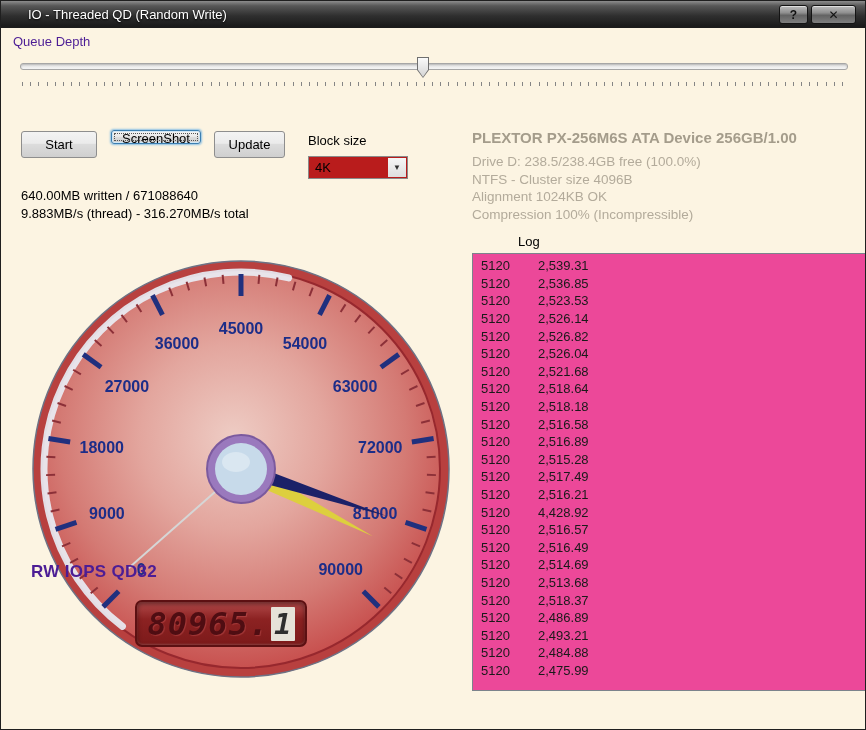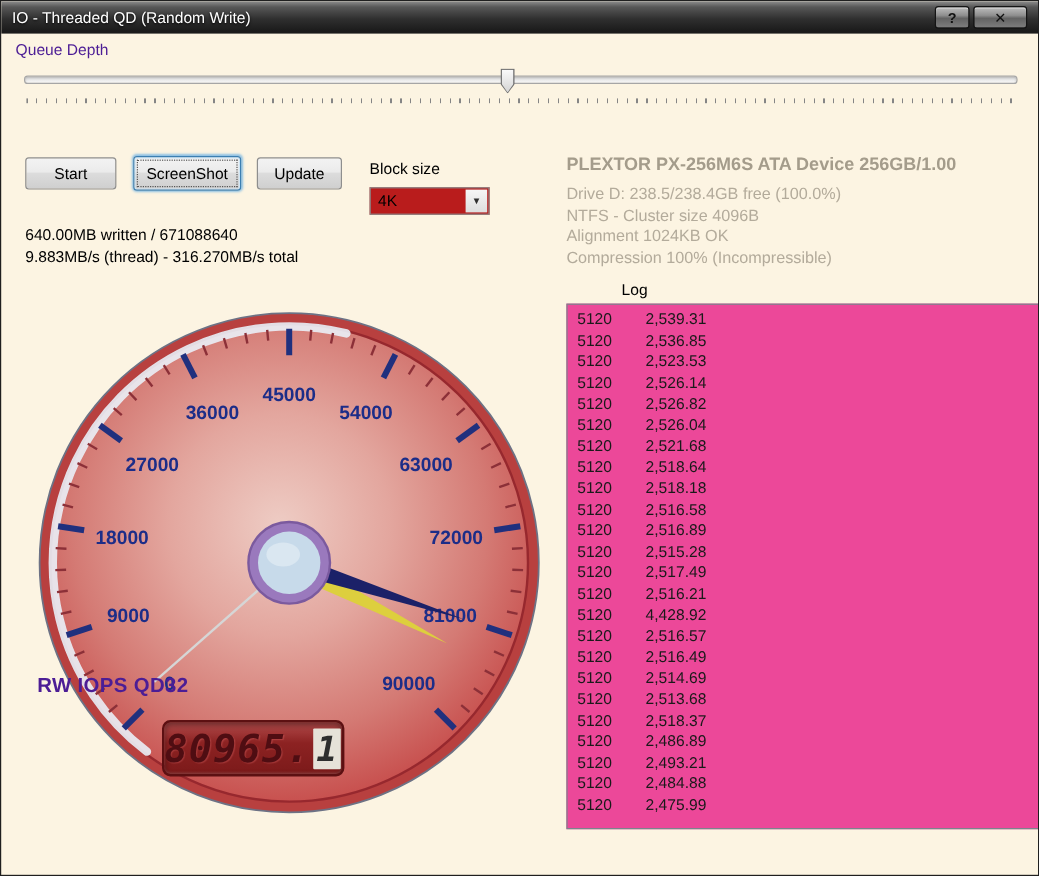--- a/index.html
+++ b/index.html
@@ -2,21 +2,21 @@
 <html><head>
 <meta charset="utf-8">
 <style>
   *{box-sizing:border-box;margin:0;padding:0;}
   body{font-family:"Liberation Sans",sans-serif;background:#fff;}
   #window{position:relative;width:866px;height:730px;background:#fcf4e2;border:1px solid #1f1f1f;overflow:hidden;}
 
   
   #titlebar{position:absolute;top:0;left:0;right:0;height:27px;
     background:linear-gradient(180deg,#8d8d8d,#575757 18%,#2f2f2f 55%,#1b1b1b 92%);
-    color:#fff;font-size:13px;display:flex;align-items:center;padding-left:9px;
+    color:#fff;font-size:13px;display:flex;align-items:center;padding-left:27px;
     text-shadow:0 1px 2px #000;}
   .caption-btn{position:absolute;top:4px;height:19px;border:1px solid #141414;border-radius:3px;
     background:linear-gradient(180deg,#bdbdbd,#8f8f8f 40%,#636363 55%,#7e7e7e);
     color:#111;font-size:12px;font-weight:bold;display:flex;align-items:center;justify-content:center;
     box-shadow:inset 0 1px 0 rgba(255,255,255,.55);cursor:default;}
   #help-btn{right:57px;width:29px;}
   #close-btn{right:9px;width:45px;font-weight:normal;}
 
   
   #qd-label{position:absolute;left:12px;top:33px;font-size:13px;color:#4c1d95;}
@@ -30,21 +30,21 @@
     background:linear-gradient(180deg,#fafafa,#d4d4d4);
     clip-path:polygon(0 0,100% 0,100% 62%,50% 100%,0 62%);}
   #qd-ticks{position:absolute;left:5px;right:5px;top:29px;height:4px;
     background:repeating-linear-gradient(90deg,#858585 0 1px,transparent 1px 8.2px);}
 
   
   .win-btn{position:absolute;height:27px;font-size:13px;color:#000;font-family:"Liberation Sans",sans-serif;
     background:linear-gradient(180deg,#f3f3f3,#ebebeb 45%,#dcdcdc 50%,#cfcfcf);
     border:1px solid #8e8e8e;border-radius:3px;cursor:default;}
   #btn-start{left:20px;top:130px;width:76px;}
-  #btn-screenshot{left:110px;top:129px;width:90px;height:29px;border:1px solid #3c7fb1;
+  #btn-screenshot{left:110px;top:129px;width:90px;height:14px;border:1px solid #3c7fb1;
     box-shadow:0 0 2px 1px #8cc0e4, inset 0 0 0 1px #cfe6f5;
     outline:1px dotted #555;outline-offset:-4px;}
   #btn-update{left:213px;top:130px;width:71px;}
   #blocksize-label{position:absolute;left:307px;top:132px;font-size:13px;color:#000;}
   #blocksize-combo{position:absolute;left:307px;top:155px;width:100px;height:23px;background:#b91c1c;
     border:1px solid #8a8a8a;font-size:13px;color:#000;display:flex;align-items:center;padding-left:6px;}
   #combo-arrow{position:absolute;right:1px;top:1px;bottom:1px;width:18px;display:flex;align-items:center;
     justify-content:center;font-size:8px;color:#303030;background:linear-gradient(180deg,#f6f6f6,#dedede);}
 
   
@@ -69,25 +69,25 @@
     background:linear-gradient(180deg,#f7f7f7,#dadada);border:1px solid #b5b5b5;color:#4a4a4a;
     font-size:7px;display:flex;align-items:center;justify-content:center;}
   #scroll-up{top:0;} #scroll-down{bottom:0;}
   #scroll-thumb{position:absolute;left:1px;width:15px;top:143px;height:128px;
     background:linear-gradient(90deg,#ececec,#d0d0d0);border:1px solid #98a0a8;border-radius:2px;}
 
   
   #gauge{position:absolute;left:30px;top:258px;width:420px;height:420px;}
   #gauge-title{position:absolute;left:0;top:303px;width:100%;font-size:17px;
     font-weight:bold;color:#4c1d95;letter-spacing:.3px;}
-  #lcd{position:absolute;left:104px;top:341px;width:152px;height:47px;
+  #lcd{position:absolute;left:104px;top:341px;width:172px;height:47px;
     background:linear-gradient(180deg,#b24a4a,#8c2222 40%,#7c1a1a);
     border:2px solid #5c1012;border-radius:7px;
     box-shadow:inset 0 2px 5px rgba(0,0,0,.45), inset 0 -1px 2px rgba(255,255,255,.18);
-    display:flex;align-items:center;gap:2px;}
+    display:flex;align-items:center;justify-content:center;gap:2px;}
   #lcd-main{font-family:"DejaVu Sans Mono",monospace;font-style:italic;font-weight:bold;font-size:32px;
     color:#4f0d12;letter-spacing:1px;text-shadow:1px 1px 1px rgba(255,130,130,.25);}
   #lcd-last{font-family:"DejaVu Sans Mono",monospace;font-style:italic;font-weight:bold;font-size:29px;
     color:#2e2e2e;background:#e6e2d8;padding:0 3px;line-height:34px;border-radius:1px;}
 </style>
 </head>
 <body>
 
 <div id="window">
 

